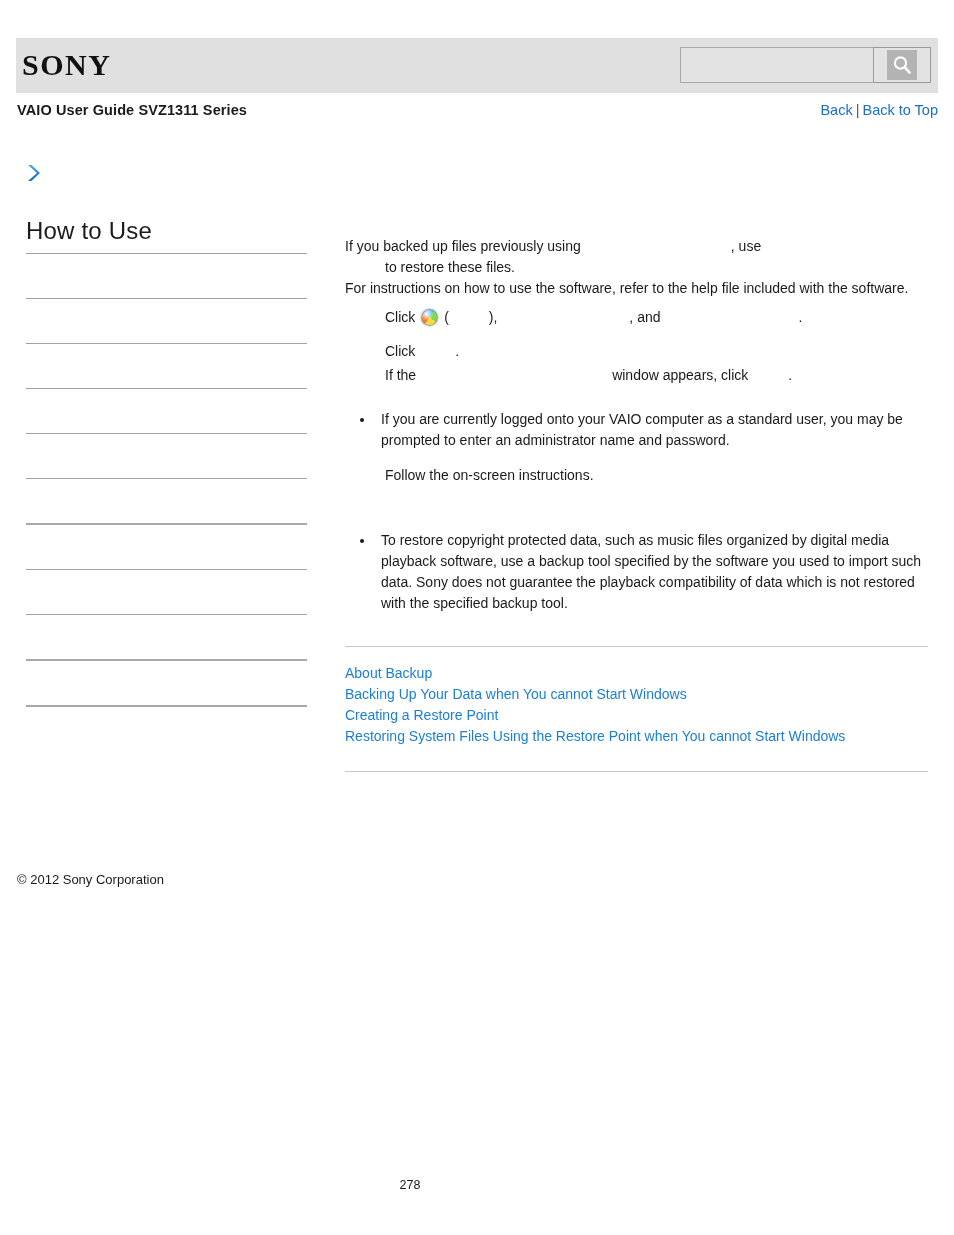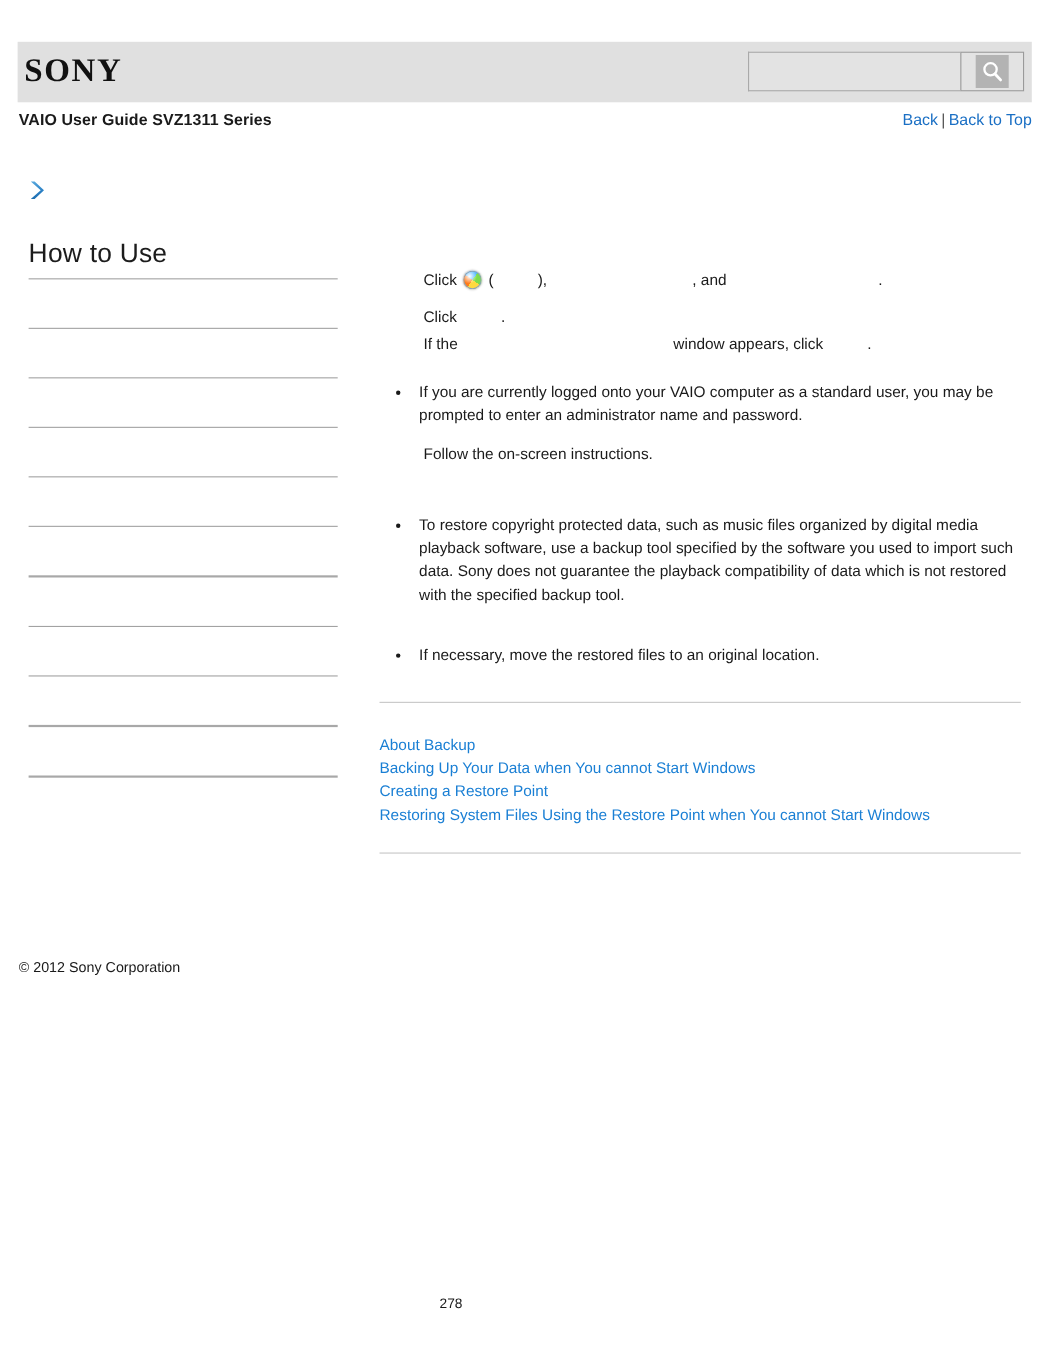--- a/index.html
+++ b/index.html
@@ -309,20 +309,25 @@
 
   <div class="sb-item"></div>
   <div class="sb-rule thick"></div>
 
   <div class="sb-item"></div>
   <div class="sb-rule thick"></div>
 </div>
 
 <div class="content">
 
+  <p class="para">
+    <span>If you backed up files previously using</span><span class="gap-xl"></span><span>, use</span><br>
+    <span class="indent">to restore these files.</span><br>
+    <span>For instructions on how to use the software, refer to the help file included with the software.</span>
+  </p>
 
   <ul class="steps">
     <li>
       <span>Click</span>
       <span class="win-orb"></span>
       <span>(</span><span class="gap-s"></span><span>),</span><span class="gap-l"></span><span>, and</span><span class="gap-end"></span><span>.</span>
     </li>
     <li style="padding-top:10px;">
       <span>Click</span><span class="gap-s"></span><span>.</span>
     </li>
@@ -334,27 +339,24 @@
   <ul class="bullets" style="margin-top:22px;">
     <li>If you are currently logged onto your VAIO computer as a standard user, you may be prompted to enter an administrator name and password.</li>
   </ul>
 
   <div class="follow">Follow the on-screen instructions.</div>
 
   <ul class="bullets note-block2" style="margin-top:44px;">
     <li>To restore copyright protected data, such as music files organized by digital media playback software, use a backup tool specified by the software you used to import such data. Sony does not guarantee the playback compatibility of data which is not restored with the specified backup tool.</li>
   </ul>
 
-  <ul class="bullets" style="margin-top:34px;">
-    <li>If necessary, move the restored files to an original location.</li>
-  </ul>
 
   <div class="hr-content" style="margin-top:32px;"></div>
 
-  <ul class="related" style="margin-top:28px;">
+  <ul class="related" style="margin-top:16px;">
     <li><a href="#">About Backup</a></li>
     <li><a href="#">Backing Up Your Data when You cannot Start Windows</a></li>
     <li><a href="#">Creating a Restore Point</a></li>
     <li><a href="#">Restoring System Files Using the Restore Point when You cannot Start Windows</a></li>
   </ul>
 
   <div class="hr-content" style="margin-top:24px;"></div>
 </div>
 
 <div class="copyright">© 2012 Sony Corporation</div>

